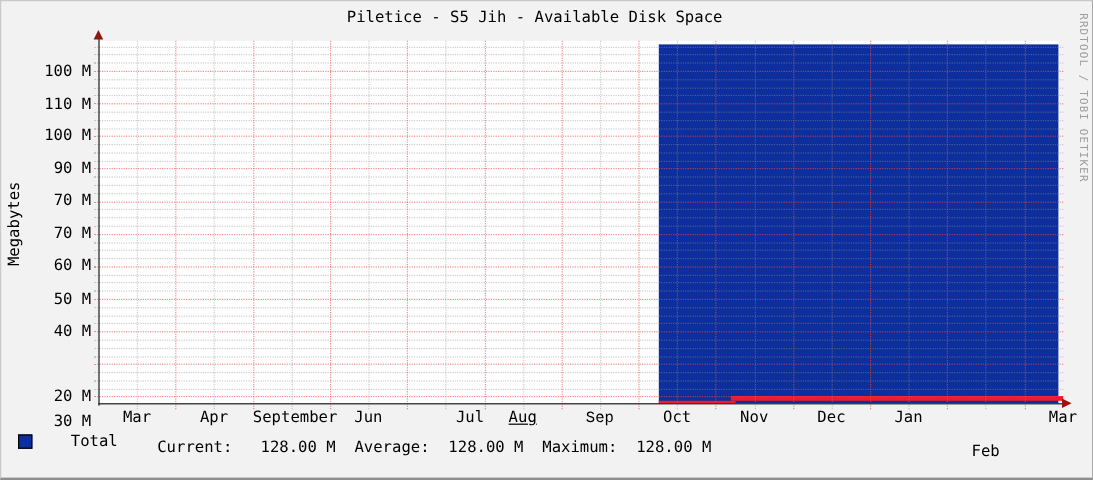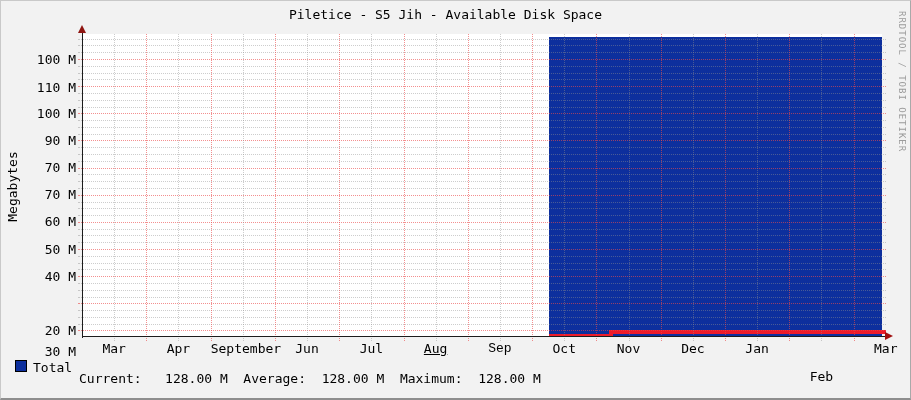--- a/index.html
+++ b/index.html
@@ -52,21 +52,21 @@
     position:absolute;left:77px;top:24px;width:0;height:0;
     border-left:4px solid transparent;border-right:4px solid transparent;
     border-bottom:8px solid #8f1511;
   }
   .arrow-right{
     position:absolute;left:884px;top:331px;width:0;height:0;
     border-top:4px solid transparent;border-bottom:4px solid transparent;
     border-left:8px solid #a01010;
   }
   .legend{position:absolute;left:14px;top:359px;font-size:13px;}
-  .lrow{display:flex;height:16px;}
+  .lrow{display:flex;align-items:center;height:16px;gap:26px;}
   .sq{width:10px;height:10px;border:1.5px solid #000;margin-right:6px;flex:none;}
   .lname{width:46px;white-space:pre;}
   .lstats{white-space:pre;margin-top:11px;}
 </style>
 </head>
 <body>
 
 <div class="graph">
   <div class="title">Piletice - S5 Jih - Available Disk Space</div>
   <div class="ylab">Megabytes</div>
@@ -157,21 +157,21 @@
       <div class="ytick" style="top: 131.9px;">90 M</div>
       <div class="ytick" style="top: 104.8px;">100 M</div>
       <div class="ytick" style="top: 79px;">110 M</div>
       <div class="ytick" style="top: 50.5px;">100 M</div>
     </div>
   <div id="xlabels">
       <div class="xtick" style="left: 81.2px;">Mar</div>
       <div class="xtick" style="left: 145.4px;">Apr</div>
       <div class="xtick" style="left: 209.7px;">September</div>
       <div class="xtick" style="left: 274px;">Jun</div>
-      <div class="xtick" style="left: 338.4px;">Jul</div>
+      <div class="xtick" style="left: 338.4px; text-align: right;">Jul</div>
       <div class="xtick" style="left: 402.6px; text-decoration: underline;">Aug</div>
       <div class="xtick" style="left: 466.9px; font-family: Liberation Mono, monospace;">Sep</div>
       <div class="xtick" style="left: 531.3px;">Oct</div>
       <div class="xtick" style="left: 595.5px;">Nov</div>
       <div class="xtick" style="left: 659.9px;">Dec</div>
       <div class="xtick" style="left: 724.1px;">Jan</div>
       <div class="xtick" style="left: 788.4px; margin-top: 28px;">Feb</div>
       <div class="xtick" style="left: 852.8px;">Mar</div>
     </div>
 

